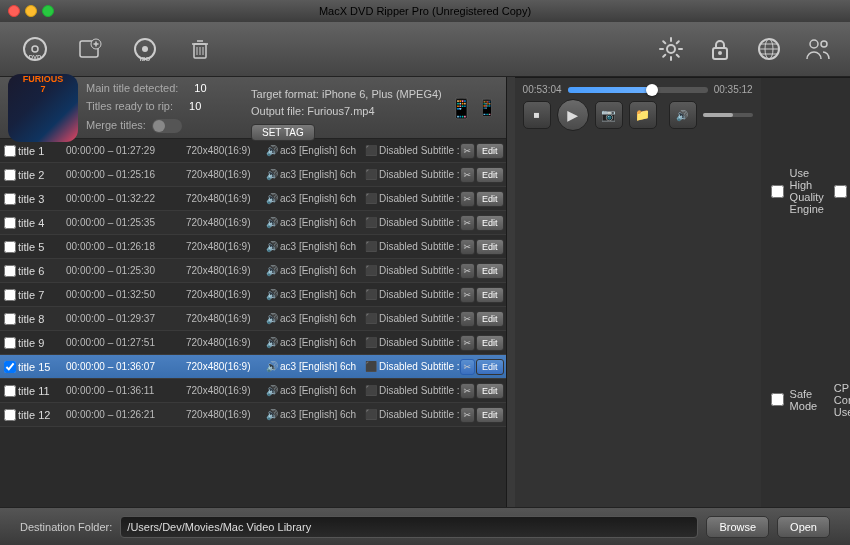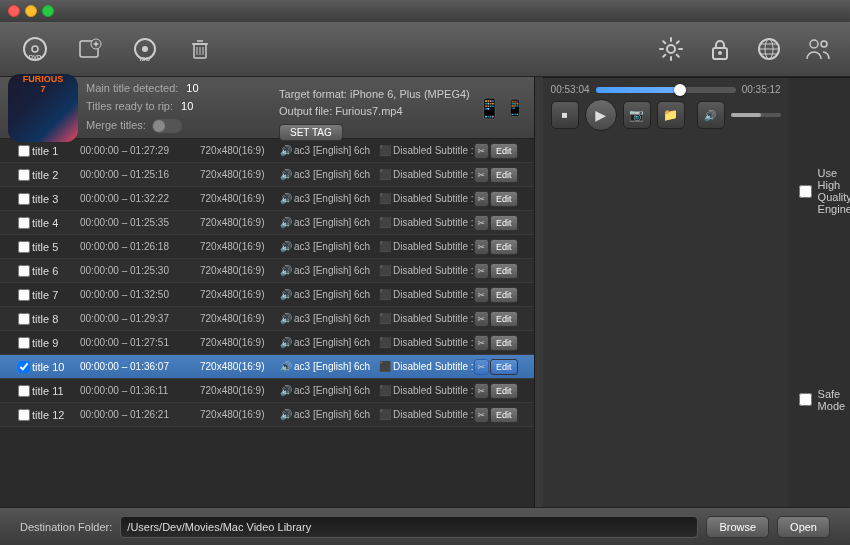--- a/index.html
+++ b/index.html
@@ -116,21 +116,21 @@
       line-height: 1.2;
     }
     #info-text {
       flex: 1;
       color: #ccc;
       font-size: 11px;
       line-height: 1.6;
     }
     #info-text .info-row { display: flex; gap: 8px; }
     #info-text .label { color: #aaa; }
-    #info-text .value { color: #fff; }
+    #info-text .value { color: #fff; margin-left: 8px; }
     #merge-row {
       display: flex;
       align-items: center;
       gap: 6px;
       margin-top: 2px;
     }
     .toggle-switch {
       width: 30px; height: 14px;
       background: #555;
       border-radius: 7px;
@@ -190,21 +190,21 @@
     }
     #table-container::-webkit-scrollbar { width: 8px; }
     #table-container::-webkit-scrollbar-track { background: #333; }
     #table-container::-webkit-scrollbar-thumb { background: #666; border-radius: 4px; }
 
     .title-row {
       display: flex;
       align-items: center;
       height: 24px;
       border-bottom: 1px solid #3a3a3a;
-      padding: 0 16px;
+      padding: 0 2px;
       background: #2b2b2b;
       cursor: default;
     }
     .title-row:nth-child(even) { background: #2f2f2f; }
     .title-row.selected {
       background: linear-gradient(to bottom, #4a7fc0, #3a6faf);
     }
 
     .row-checkbox {
       width: 16px; flex-shrink: 0;
@@ -495,20 +495,21 @@
   </style>
 </head>
 <body>
 
 <div id="titlebar">
   <div class="traffic-lights">
     <div class="traffic-light tl-red"></div>
     <div class="traffic-light tl-yellow"></div>
     <div class="traffic-light tl-green"></div>
   </div>
+  <span>MacX DVD Ripper Pro (Unregistered Copy)</span>
 </div>
 
 <div id="toolbar">
 
   <div class="toolbar-btn">
     <svg viewBox="0 0 26 26" fill="none">
       <circle cx="13" cy="13" r="11" stroke="#ccc" stroke-width="2" fill="none"></circle>
       <circle cx="13" cy="13" r="3" stroke="#ccc" stroke-width="1.5" fill="none"></circle>
       <text x="13" y="23" text-anchor="middle" fill="#ccc" font-size="6" font-weight="bold">DVD</text>
     </svg>
@@ -759,21 +760,21 @@
     <div class="row-subtitle">Disabled Subtitle :</div>
     <div class="row-edit-btn">
       <div class="edit-icon-btn">✂</div>
       <div class="edit-text-btn">Edit</div>
     </div>
   </div>
         <div class="title-row selected">
     <div class="row-checkbox">
       <input type="checkbox" checked="" style="">
     </div>
-    <div class="row-name">title 10</div>
+    <div class="row-name">title 15</div>
     <div class="row-time">00:00:00 – 01:36:07</div>
     <div class="row-res">720x480(16:9)</div>
     <div class="row-audio-icon">🔊</div>
     <div class="row-audio">ac3 [English] 6ch</div>
     <div class="row-sub-icon">⬛</div>
     <div class="row-subtitle">Disabled Subtitle :</div>
     <div class="row-edit-btn">
       <div class="edit-icon-btn">✂</div>
       <div class="edit-text-btn">Edit</div>
     </div>

